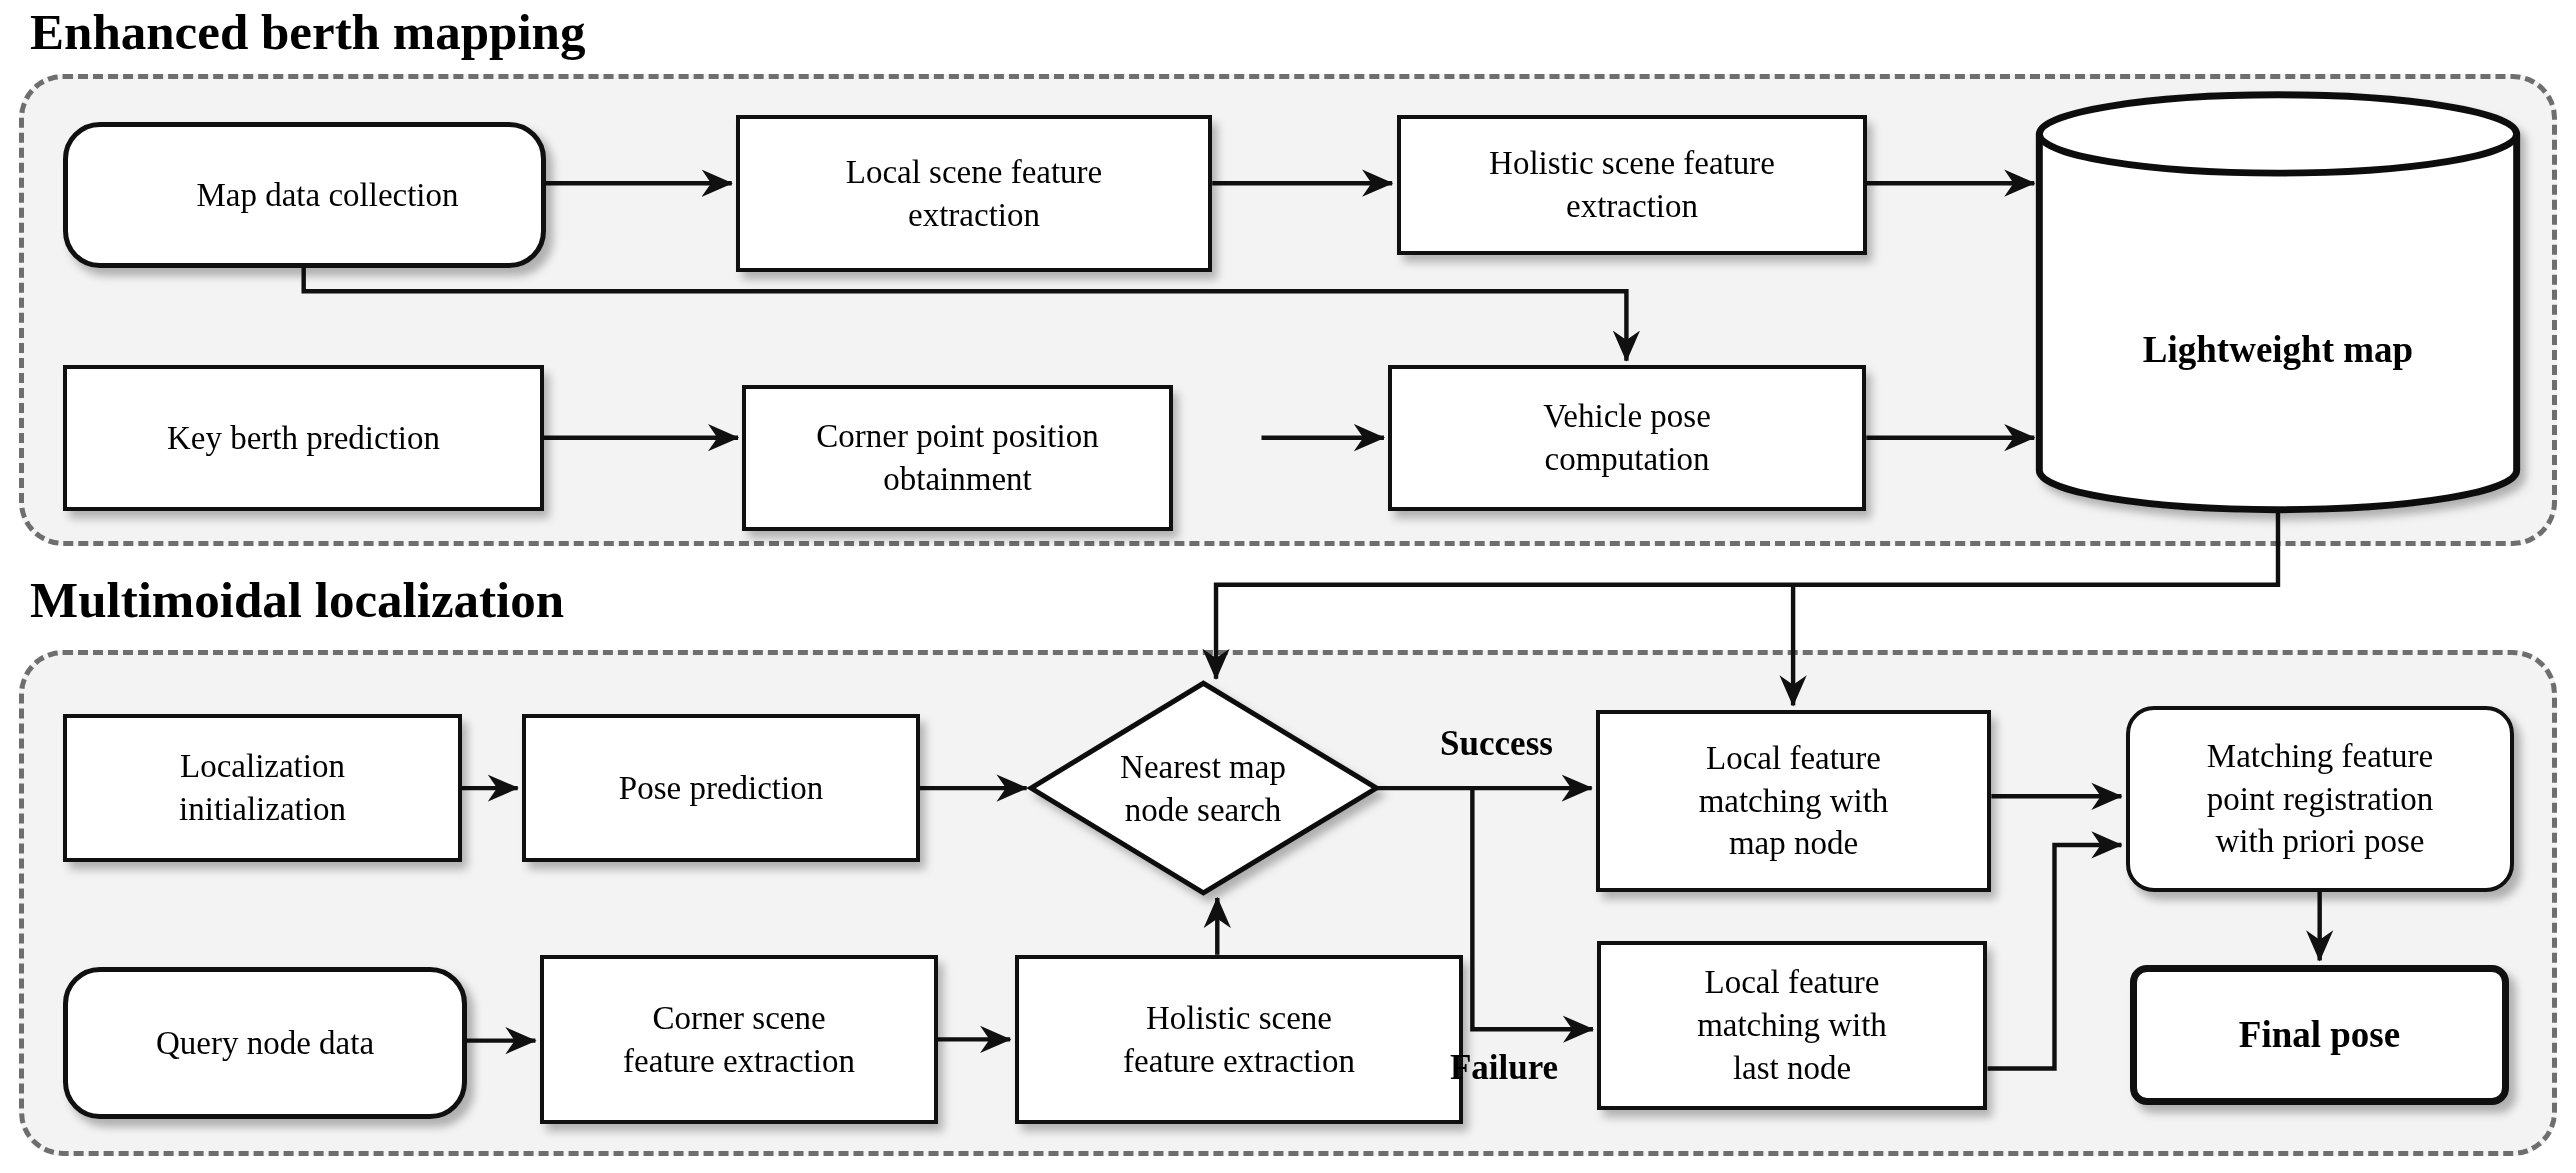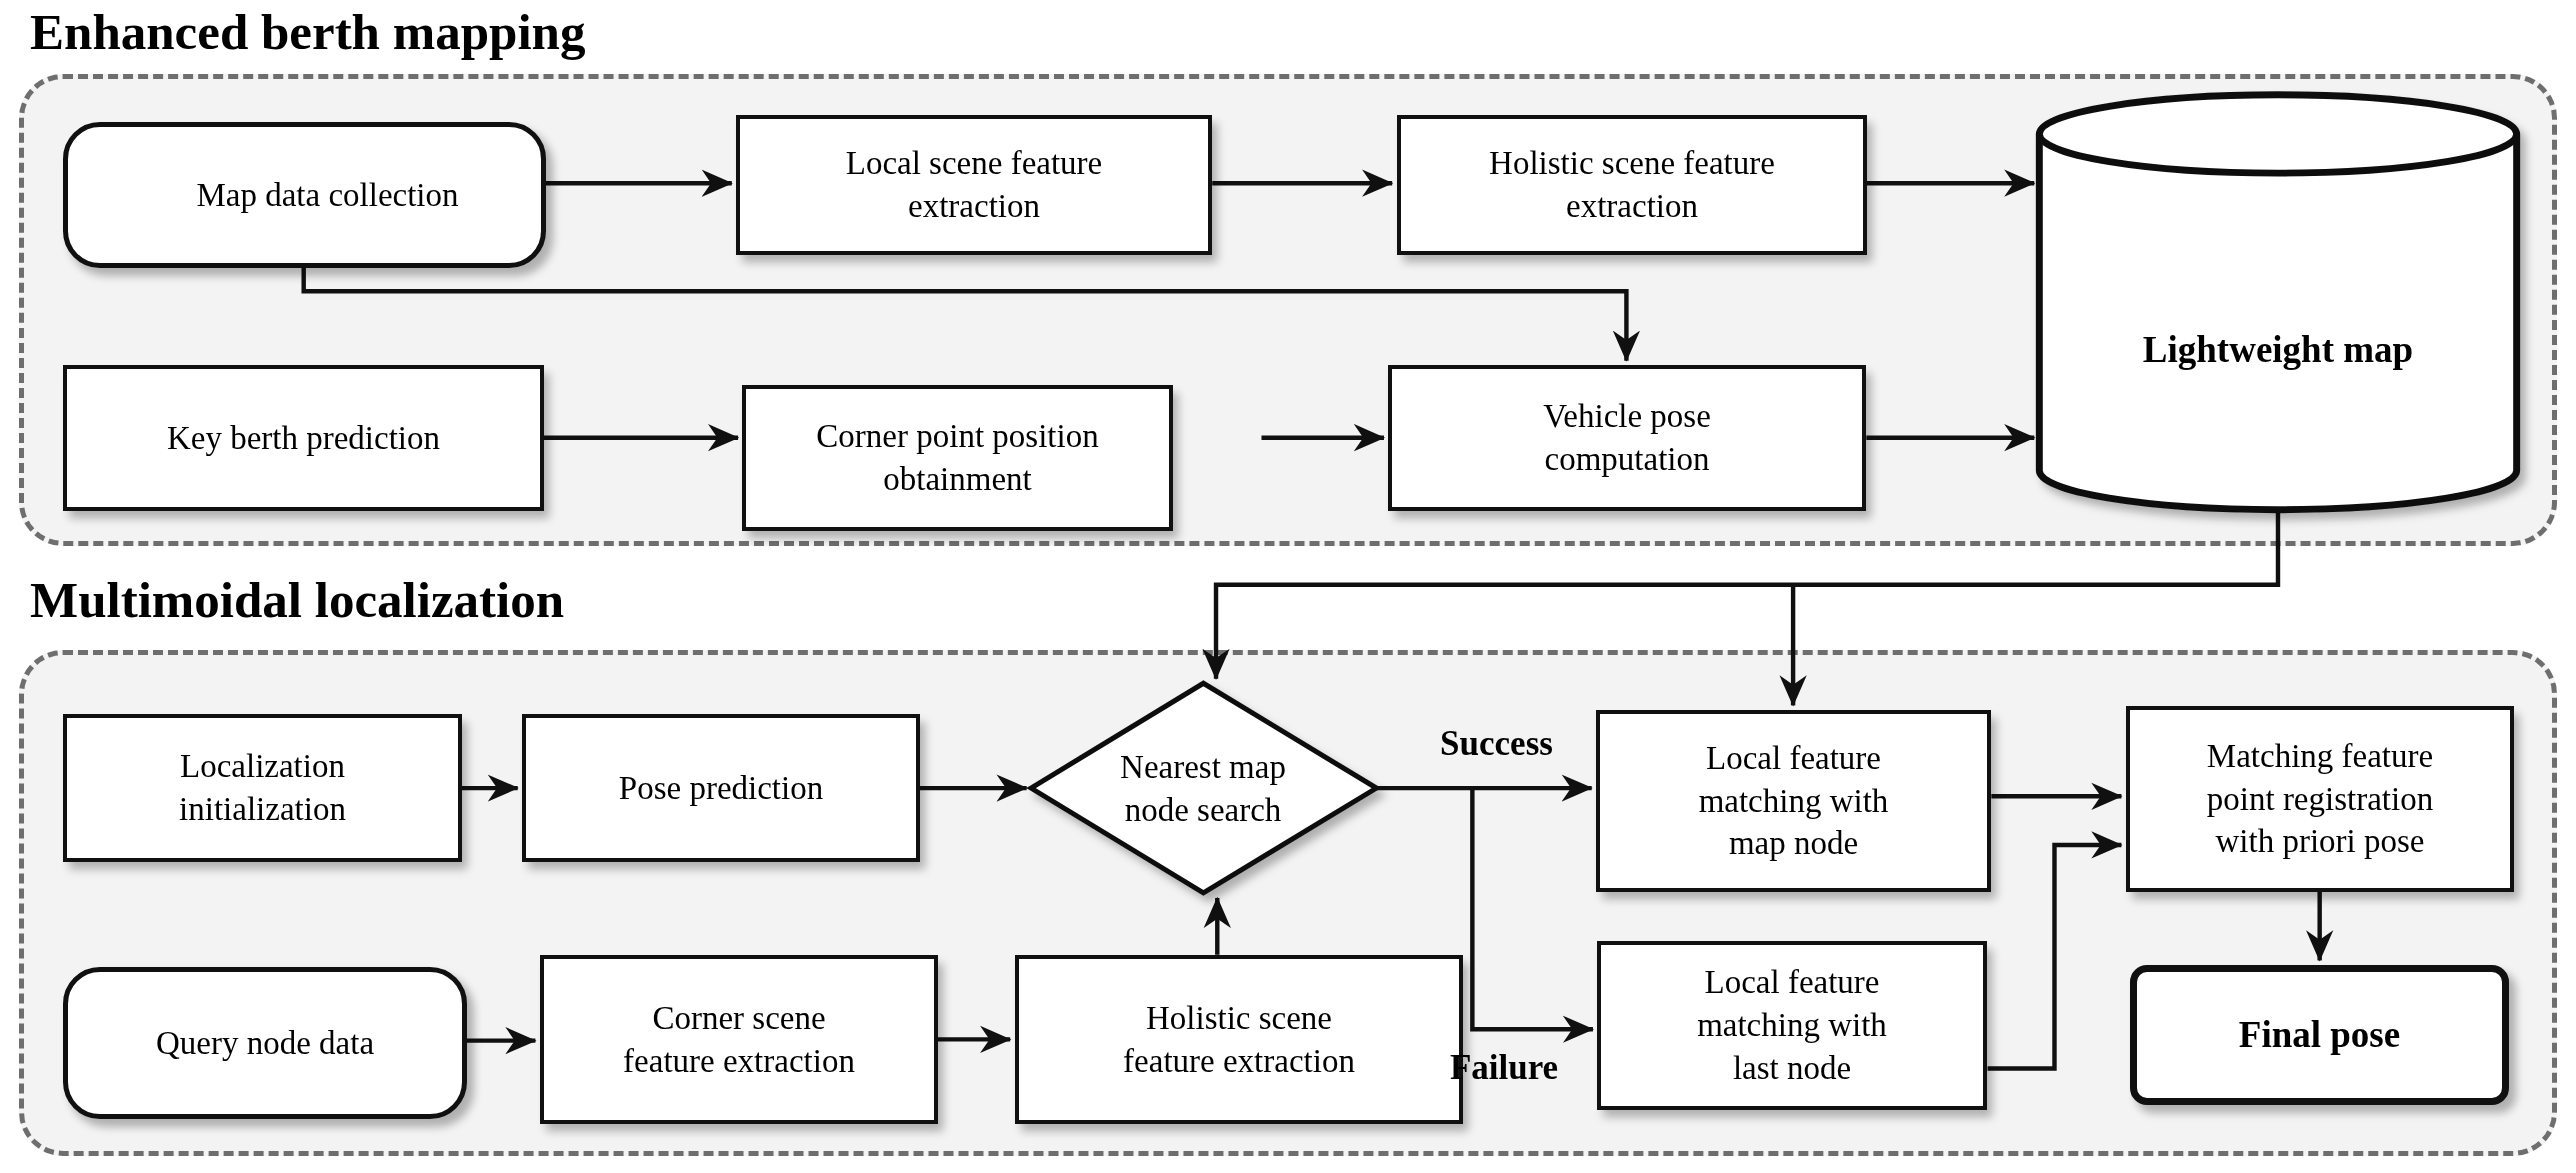--- a/index.html
+++ b/index.html
@@ -68,21 +68,21 @@
       <ellipse cx="3608" cy="212" rx="378" ry="62" fill="#ffffff" stroke="#101010" stroke-width="11"></ellipse>
     </g>
 
     <g filter="url(#ds)">
       <polygon points="1633,1248 1906,1082 2180,1248 1906,1414" fill="#ffffff" stroke="#101010" stroke-width="8"></polygon>
     </g>
   </svg>
 
   <div class="node rounded" style="left:63px;top:122px;width:483px;height:146px;padding-left:46px;">Map data collection</div>
 
-  <div class="node" style="left:736px;top:115px;width:476px;height:140px;">Local scene feature
+  <div class="node" style="left:736px;top:115px;width:476px;height:157px;">Local scene feature
 extraction</div>
 
   <div class="node" style="left:1397px;top:115px;width:470px;height:140px;">Holistic scene feature
 extraction</div>
 
   <div class="node" style="left:63px;top:365px;width:481px;height:146px;">Key berth prediction</div>
 
   <div class="node" style="left:742px;top:385px;width:431px;height:146px;">Corner point position
 obtainment</div>
 
@@ -91,21 +91,21 @@
 
   <div class="node" style="left:63px;top:714px;width:399px;height:148px;">Localization
 initialization</div>
 
   <div class="node" style="left:522px;top:714px;width:398px;height:148px;">Pose prediction</div>
 
   <div class="node" style="left:1596px;top:710px;width:395px;height:182px;">Local feature
 matching with
 map node</div>
 
-  <div class="node" style="left:2126px;top:706px;width:388px;height:186px;">Matching feature
+  <div class="node" style="left:2126px;top:706px;width:388px;height:186px;border-radius:28px;">Matching feature
 point registration
 with priori pose</div>
 
   <div class="node" style="left:1597px;top:941px;width:390px;height:169px;">Local feature
 matching with
 last node</div>
 
   <div class="node rounded" style="left:63px;top:967px;width:404px;height:152px;">Query node data</div>
 
   <div class="node" style="left:540px;top:955px;width:398px;height:169px;">Corner scene

